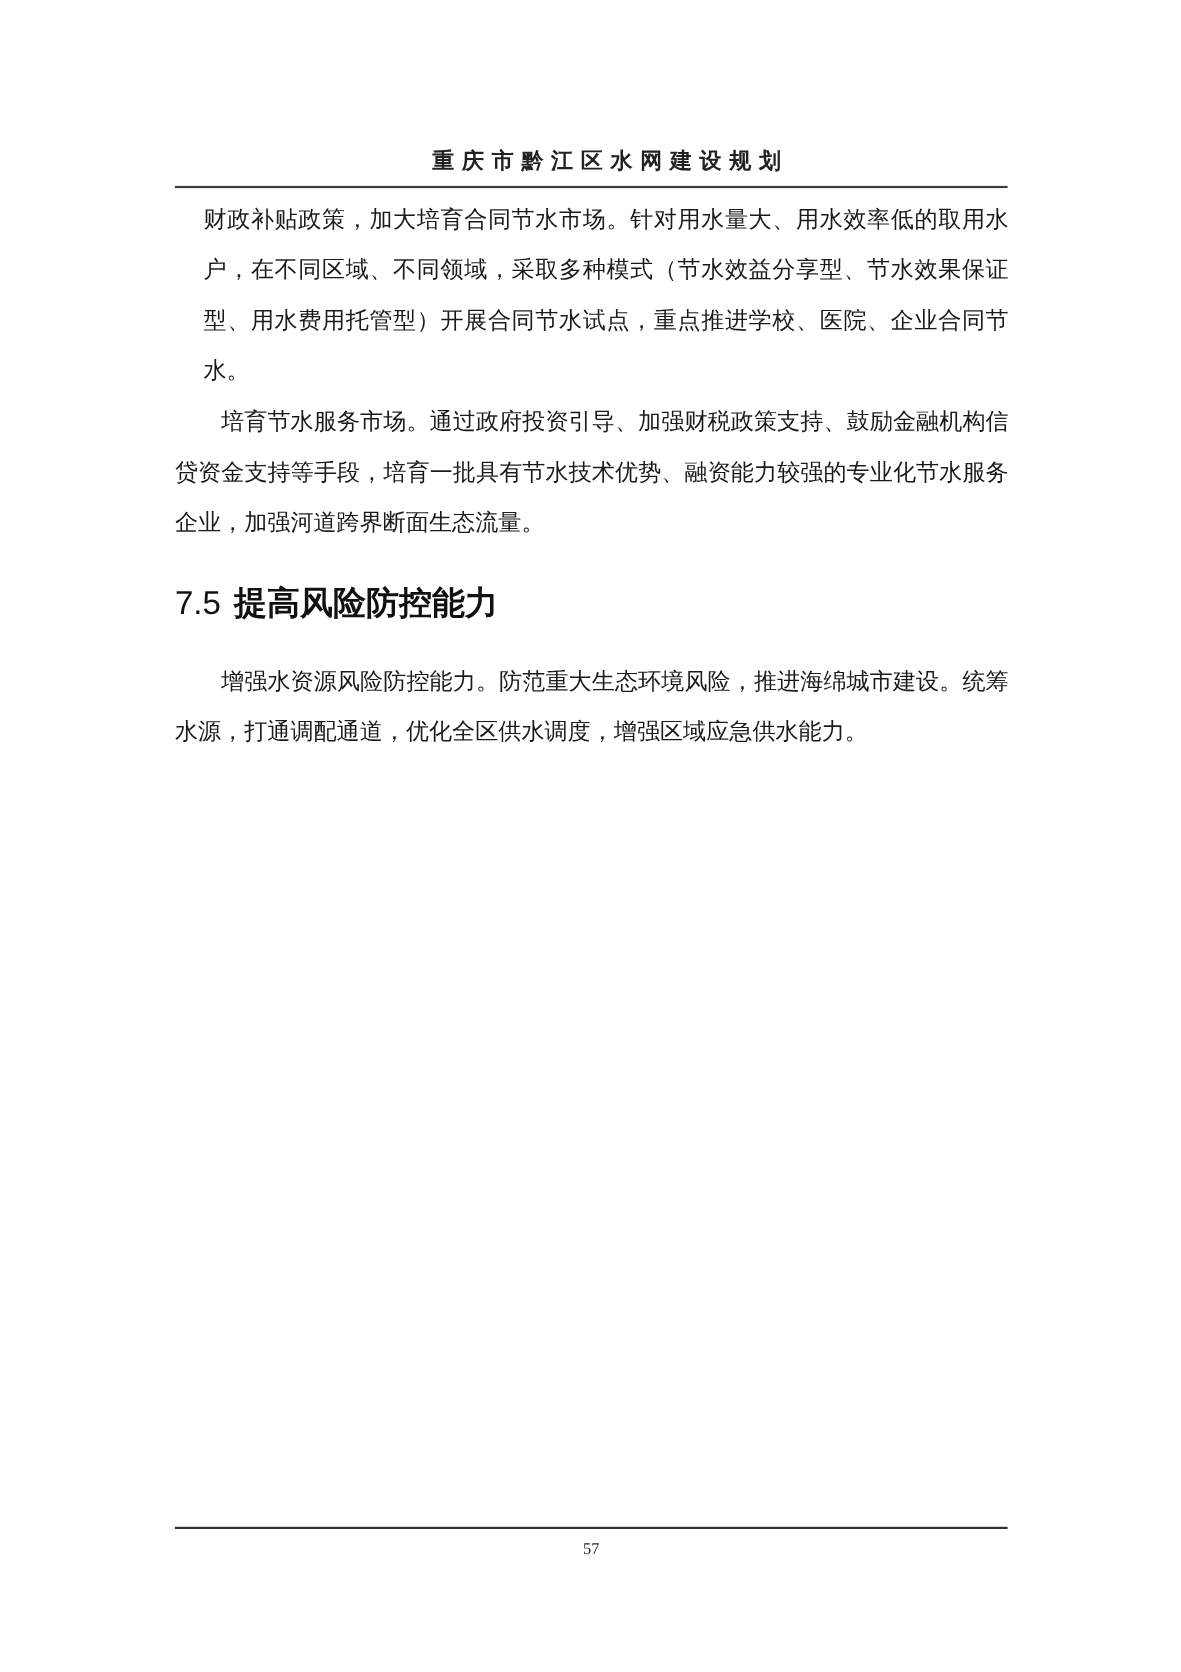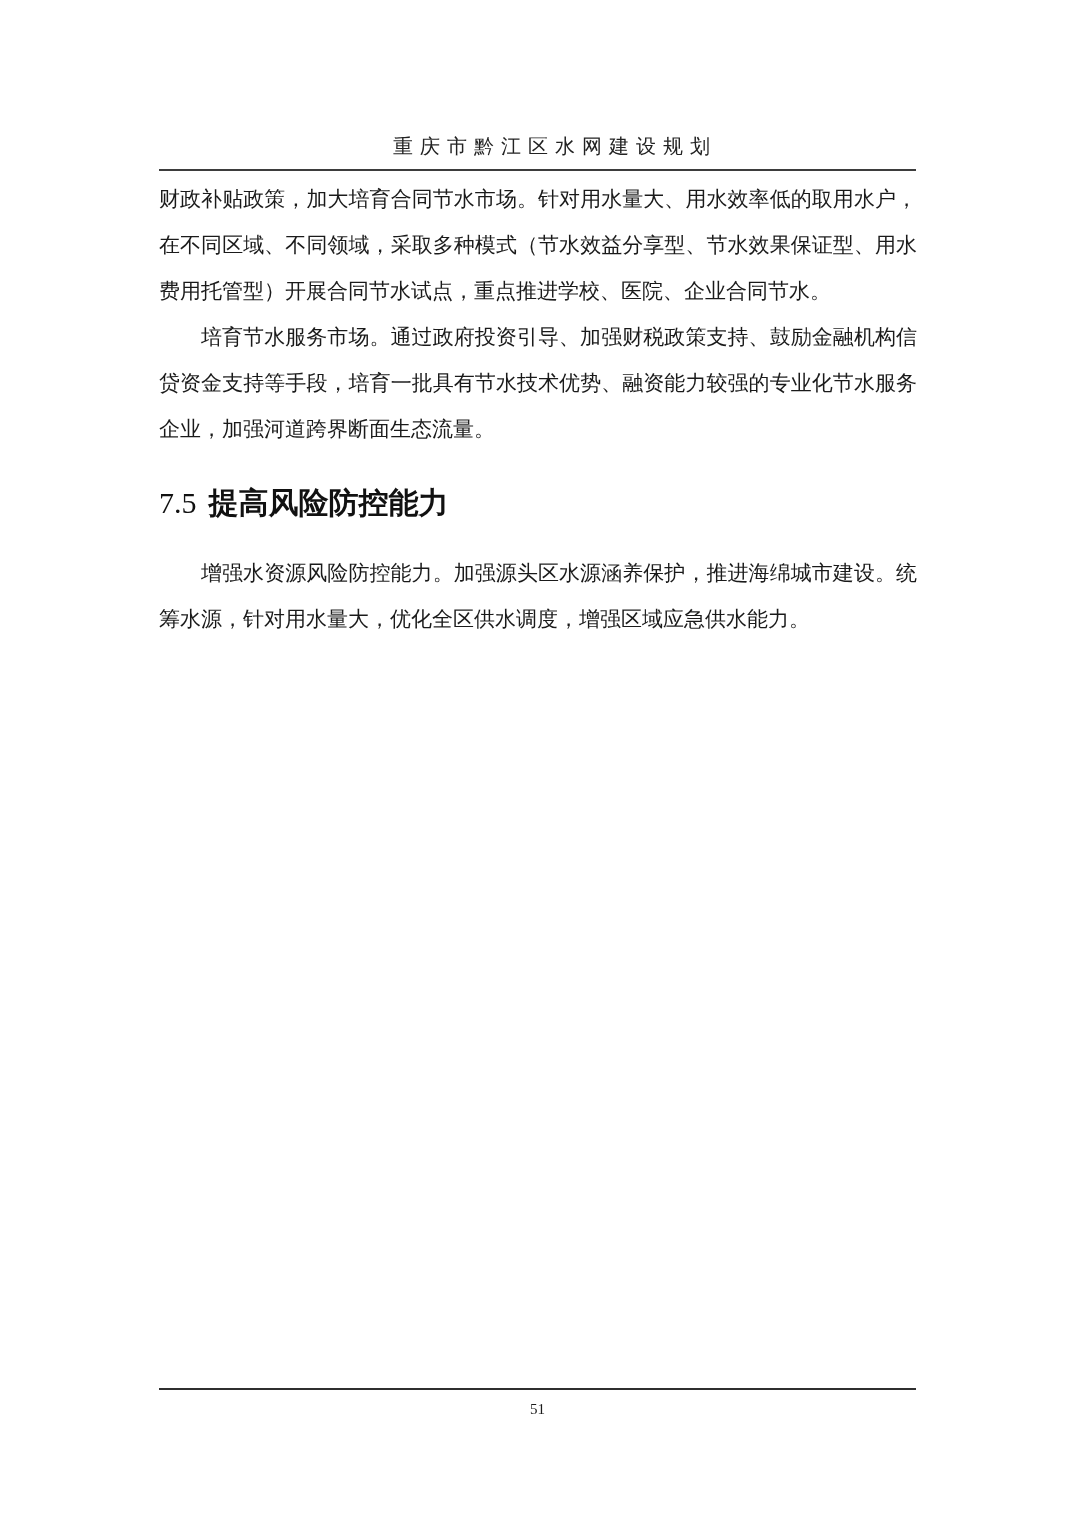--- a/index.html
+++ b/index.html
@@ -20,21 +20,21 @@
   .doc-header {
     position: absolute;
     top: 133px;
     left: 159px;
     width: 757px;
     text-align: center;
   }
   .doc-header-title {
     display: inline-block;
     font-family: "Liberation Sans", sans-serif;
-    font-weight: normal;
+    font-weight: bold;
     font-size: 20px;
     letter-spacing: 7px;
     padding-left: 7px; 
     color: #222222;
     white-space: nowrap;
     margin-left: 28px;
   }
   .header-rule {
     position: absolute;
     top: 169px;
@@ -55,30 +55,31 @@
     font-size: 21px;
     line-height: 46px;
     text-align: justify;
     text-justify: inter-character;
     text-indent: 2em;
     word-break: break-all;
     color: #1a1a1a;
   }
   .para.no-indent {
     text-indent: 0;
+    margin-left: 26px;
   }
   .section-heading {
     margin: 31px 0 27px 0;
     font-size: 30px;
     line-height: 40px;
     color: #111111;
     white-space: nowrap;
   }
   .section-heading .num {
-    font-family: Liberation Serif, serif;
+    font-family: Liberation Sans, sans-serif;
     font-weight: normal;
     margin-right: 12px;
   }
   .section-heading .txt {
     font-family: "Liberation Sans", sans-serif;
     font-weight: bold;
     text-align: center;
   }
   
   .footer-rule {
@@ -112,19 +113,19 @@
   <div class="header-rule"></div>
 
   <div class="content">
     <p class="para no-indent">财政补贴政策，加大培育合同节水市场。针对用水量大、用水效率低的取用水户，在不同区域、不同领域，采取多种模式（节水效益分享型、节水效果保证型、用水费用托管型）开展合同节水试点，重点推进学校、医院、企业合同节水。</p>
     <p class="para">培育节水服务市场。通过政府投资引导、加强财税政策支持、鼓励金融机构信贷资金支持等手段，培育一批具有节水技术优势、融资能力较强的专业化节水服务企业，加强河道跨界断面生态流量。</p>
 
     <h2 class="section-heading">
       <span class="num">7.5</span><span class="txt">提高风险防控能力</span>
     </h2>
 
-    <p class="para">增强水资源风险防控能力。加强源头区水源涵养保护，推进海绵城市建设。统筹水源，针对用水量大，优化全区供水调度，增强区域应急供水能力。</p>
+    <p class="para">增强水资源风险防控能力。防范重大生态环境风险，推进海绵城市建设。统筹水源，打通调配通道，优化全区供水调度，增强区域应急供水能力。</p>
   </div>
 
   <div class="footer-rule"></div>
-  <div class="page-number">51</div>
+  <div class="page-number">57</div>
 
 </div>
 
 </body></html>

